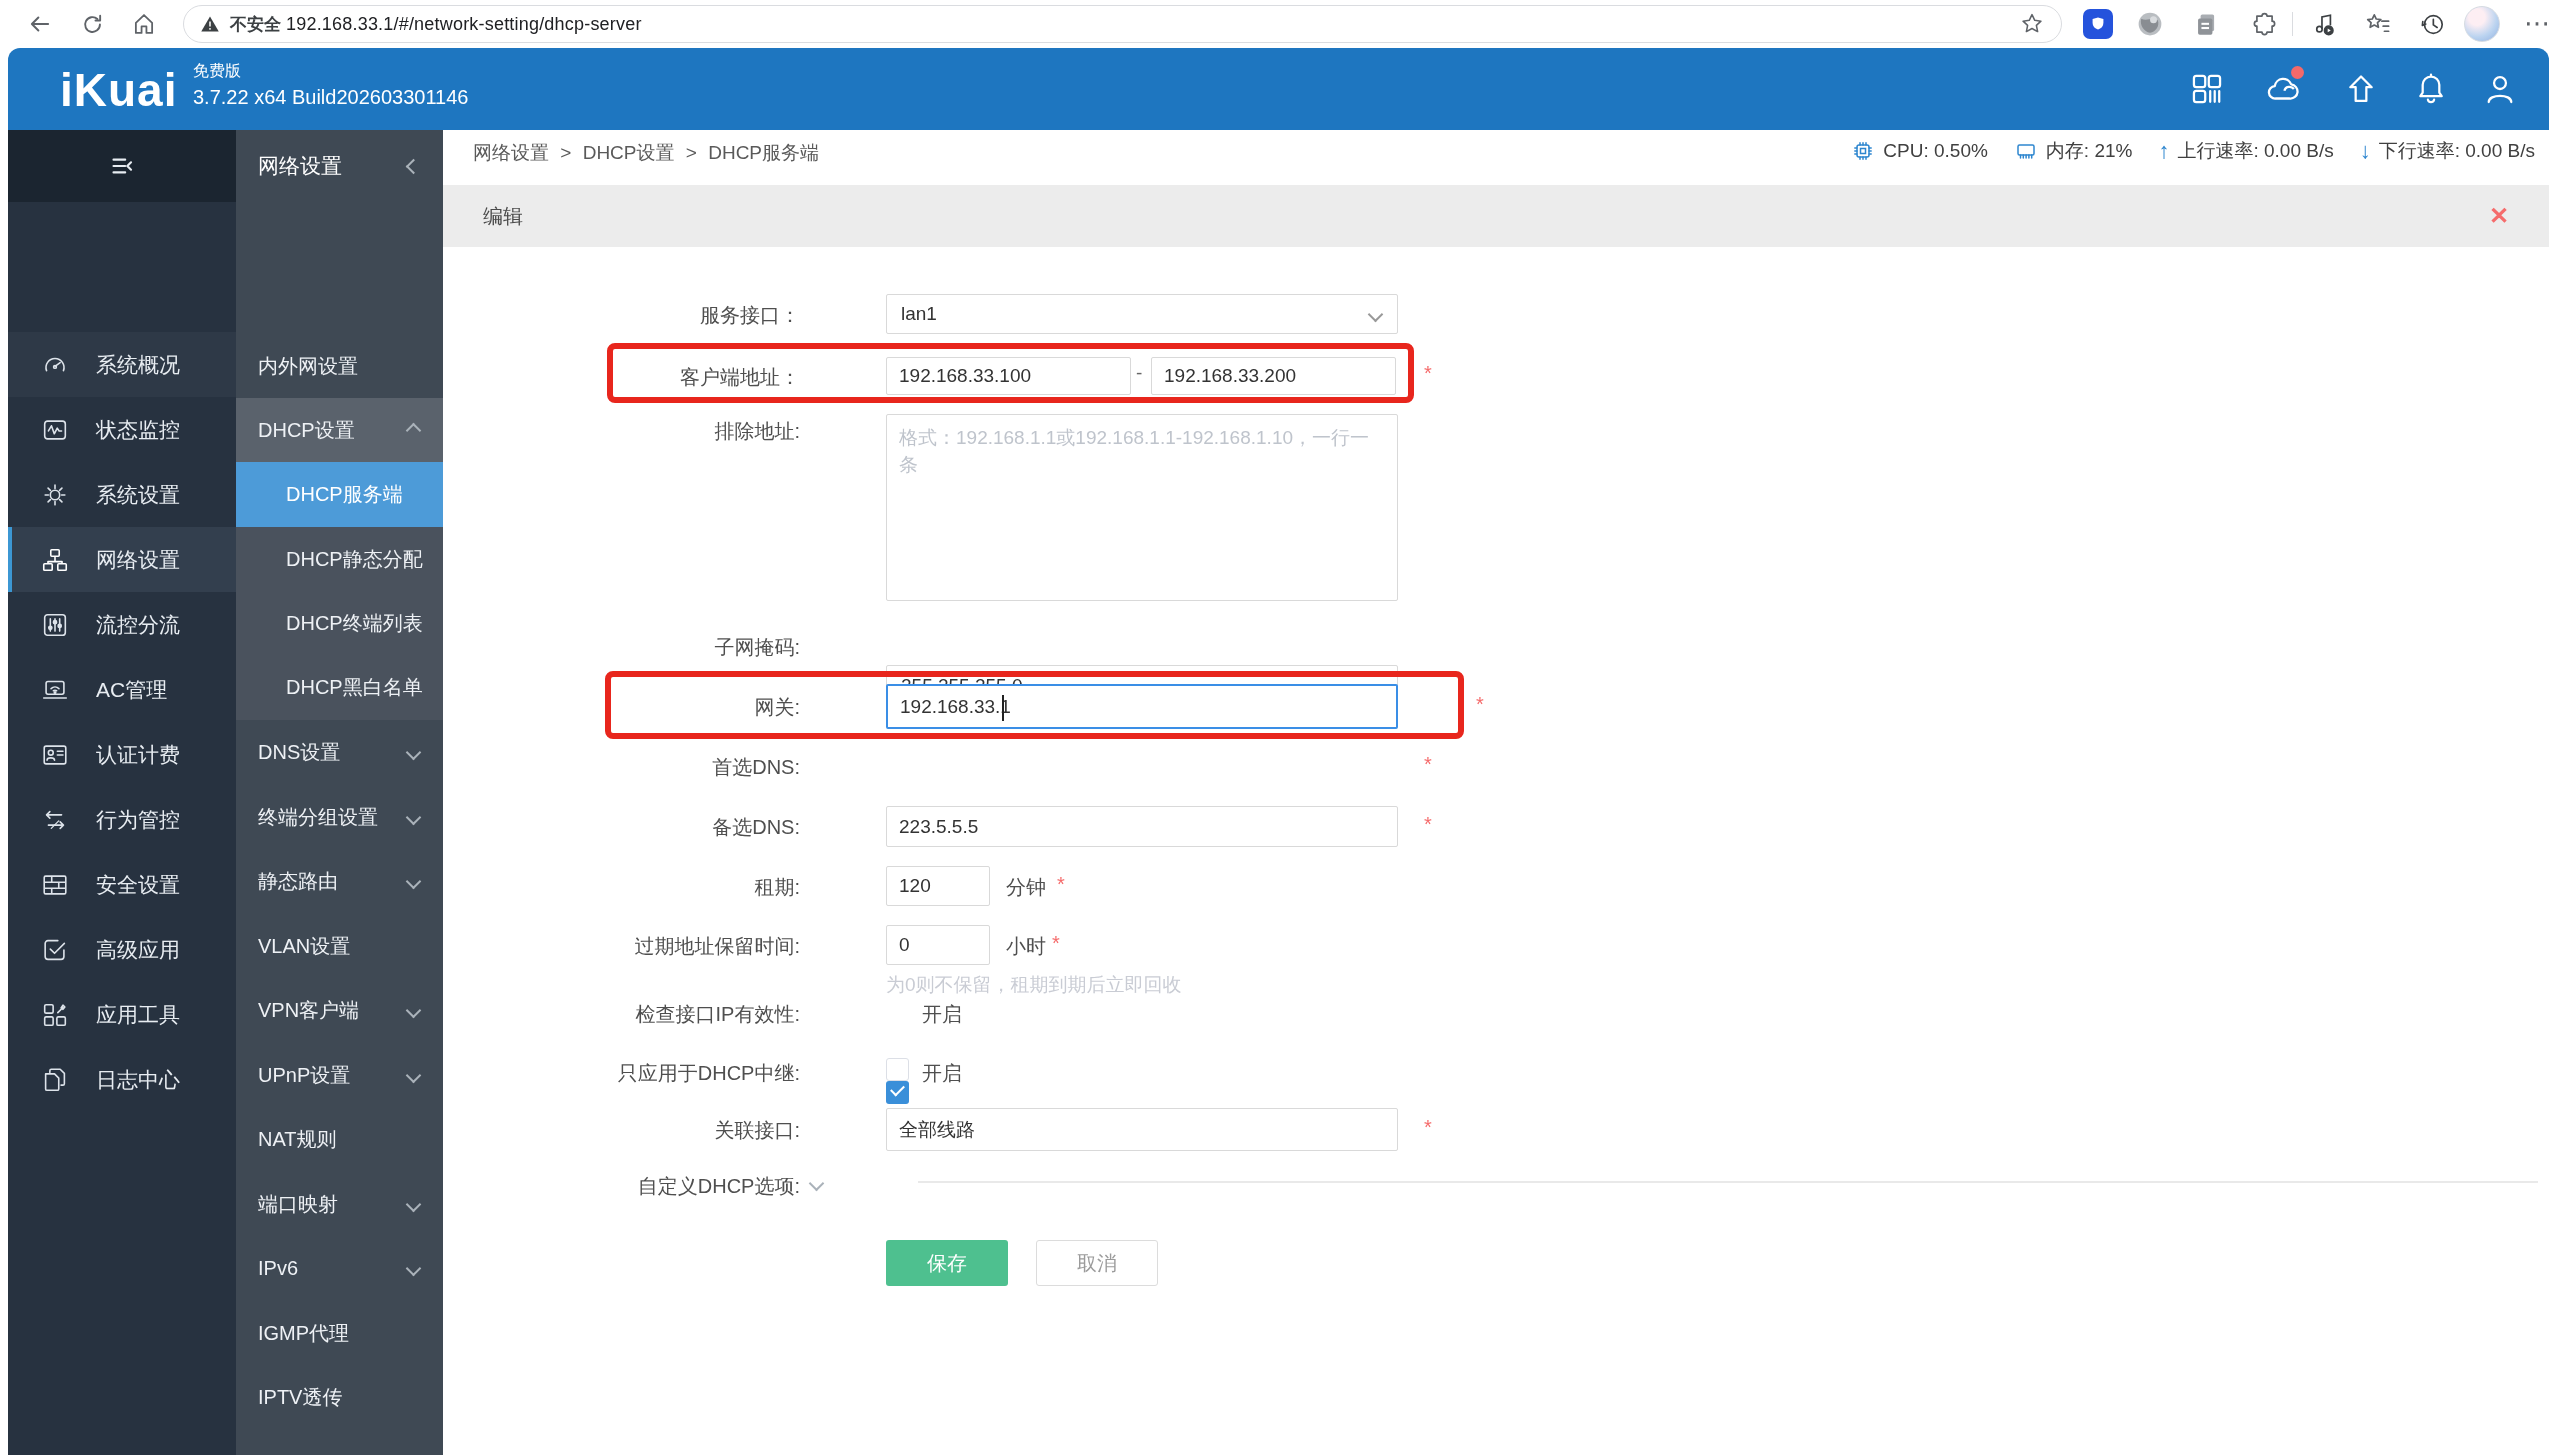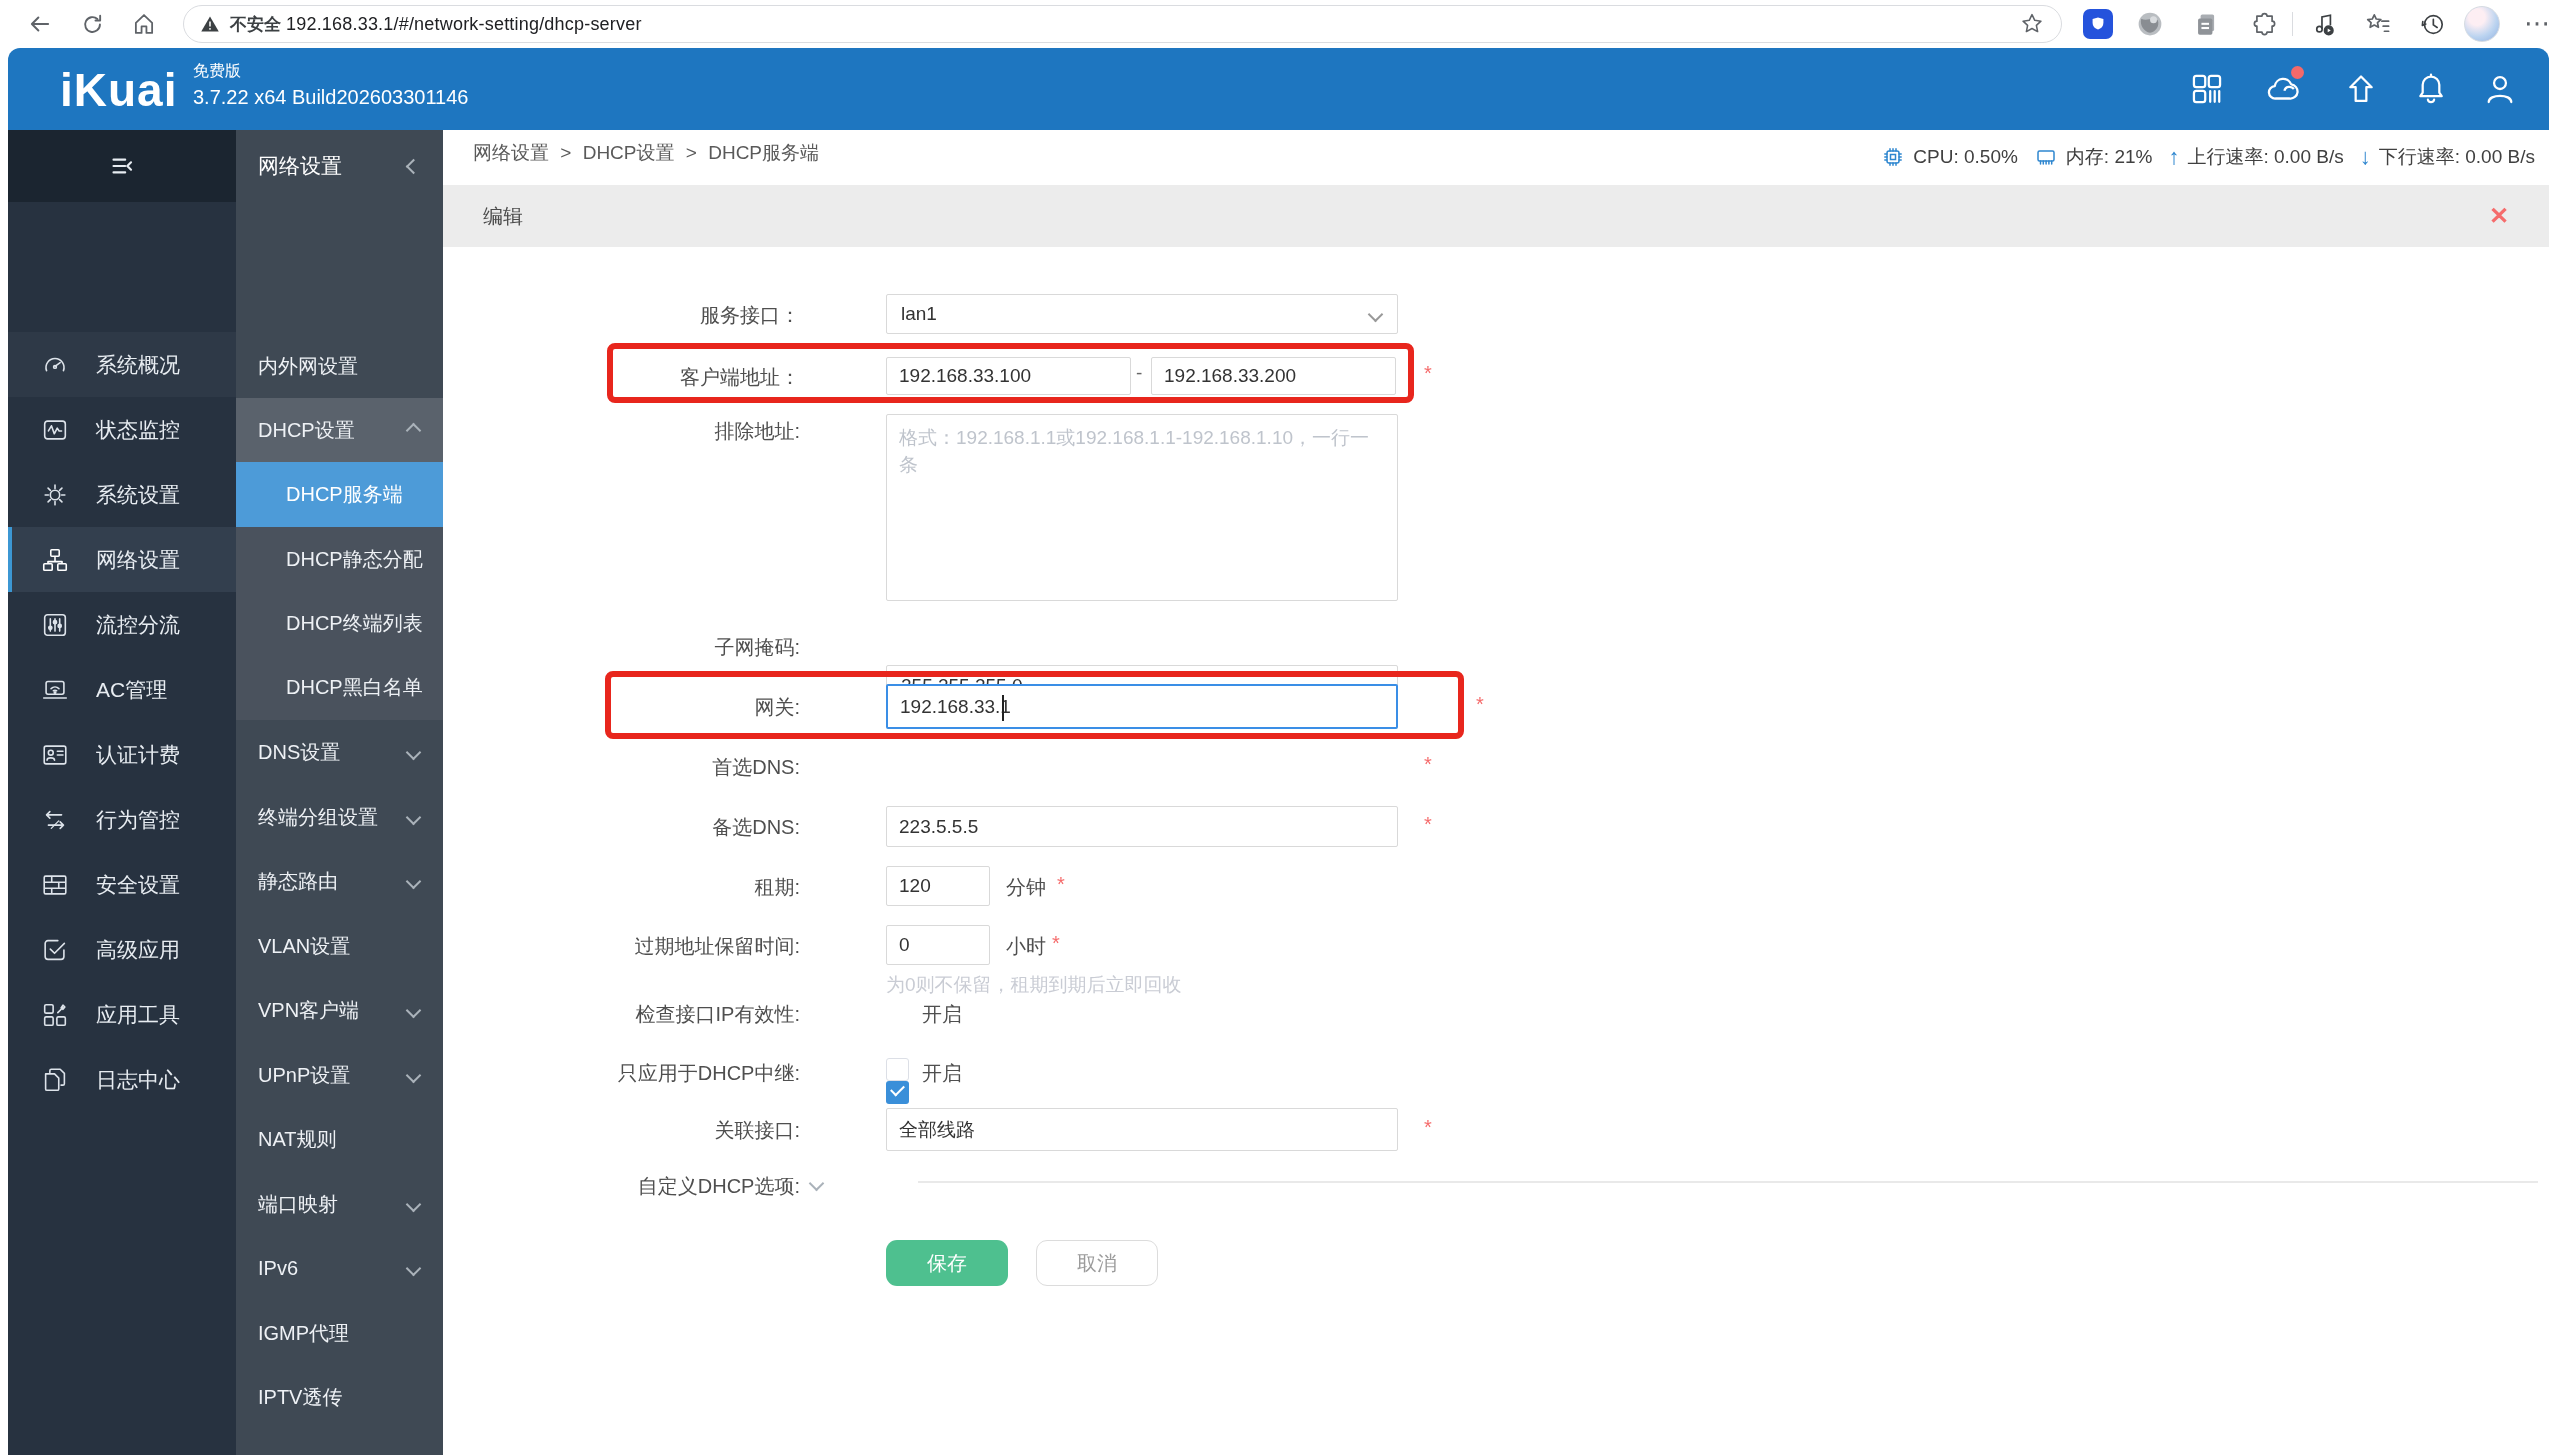--- a/index.html
+++ b/index.html
@@ -46,21 +46,21 @@
   .chev { width:11px; height:11px; border-right:2px solid #aab2ba; border-bottom:2px solid #aab2ba; display:inline-block; }
   .chev.down { transform:rotate(45deg); }
   .chev.up { transform:rotate(-135deg); }
   .chev.left { transform:rotate(135deg); }
   .sm-chev { position:absolute; right:24px; }
 
   
   .content { left:443px; top:130px; width:2106px; height:1325px; background:#fff; }
   .breadcrumb { left:30px; top:10px; font-size:19px; color:#5a5a5a; }
   .breadcrumb span { margin-right:6px; }
-  .statusbar { position:absolute; right:14px; top:14px; display:flex; align-items:center; gap:16px; font-size:19px; color:#404040; }
+  .statusbar { position:absolute; right:14px; top:8px; display:flex; align-items:center; gap:26px; font-size:19px; color:#404040; }
   .status-group { display:flex; align-items:center; gap:8px; }
   .blue-arrow { color:#2e86cf; font-size:22px; }
   .panel-bar { left:0; top:55px; width:2106px; height:62px; background:#ececec; display:flex; align-items:center; }
   .panel-title { margin-left:40px; font-size:20px; color:#4a4a4a; }
   .panel-close { position:absolute; right:40px; font-size:24px; color:#f56c6c; cursor:pointer; font-weight:bold; }
 
   
   .flabel { left:57px; width:300px; text-align:right; font-size:20px; color:#4f4f4f; }
   .fld { background:#fff; border:1px solid #d9d9d9; border-radius:2px; font-size:19px; color:#333; }
   .select { display:flex; align-items:center; padding:0 14px; cursor:pointer; position:relative; }
@@ -72,21 +72,21 @@
   .cursor-bar { position:absolute; width:1.5px; height:26px; background:#222; }
   .req { color:#f56c6c; font-size:20px; }
   .unit { font-size:20px; color:#4f4f4f; }
   .hint { font-size:19px; color:#c9ccd4; }
   .cb { width:23px; height:23px; border-radius:3px; cursor:pointer; }
   .cb.on { background:#3a8fd9; position:relative; }
   .cb.on:after { content:""; position:absolute; left:5px; top:4px; width:11px; height:6px; border-left:2.5px solid #fff; border-bottom:2.5px solid #fff; transform:rotate(-45deg); }
   .cb.off { background:#fff; border:1px solid #dcdfe6; }
   .cb-label { font-size:20px; color:#4f4f4f; }
   .divider { height:2px; background:#e9e9e9; }
-  .btn { display:flex; align-items:center; justify-content:center; font-size:20px; border-radius:11px; cursor:pointer; }
+  .btn { display:flex; align-items:center; justify-content:center; font-size:20px; border-radius:3px; cursor:pointer; }
   .btn.save { background:#4ec08f; color:#fff; }
   .btn.cancel { background:#fff; color:#9b9b9b; border:1px solid #dcdcdc; }
   .anno { border:6px solid #e8261d; border-radius:8px; pointer-events:none; }
 </style>
 </head>
 <body>
 
 <div class="page">
 
   <div class="abs toolbar">

